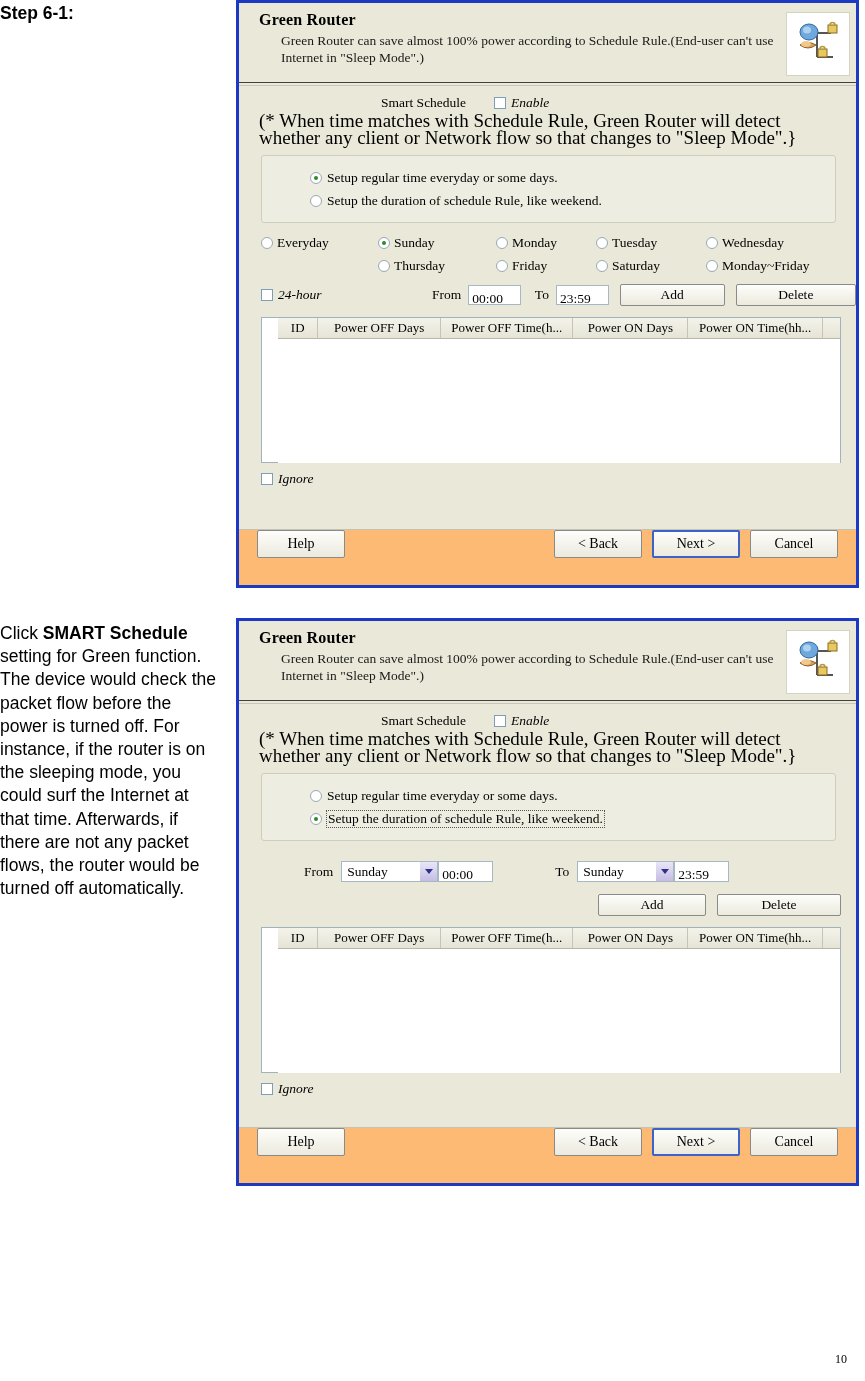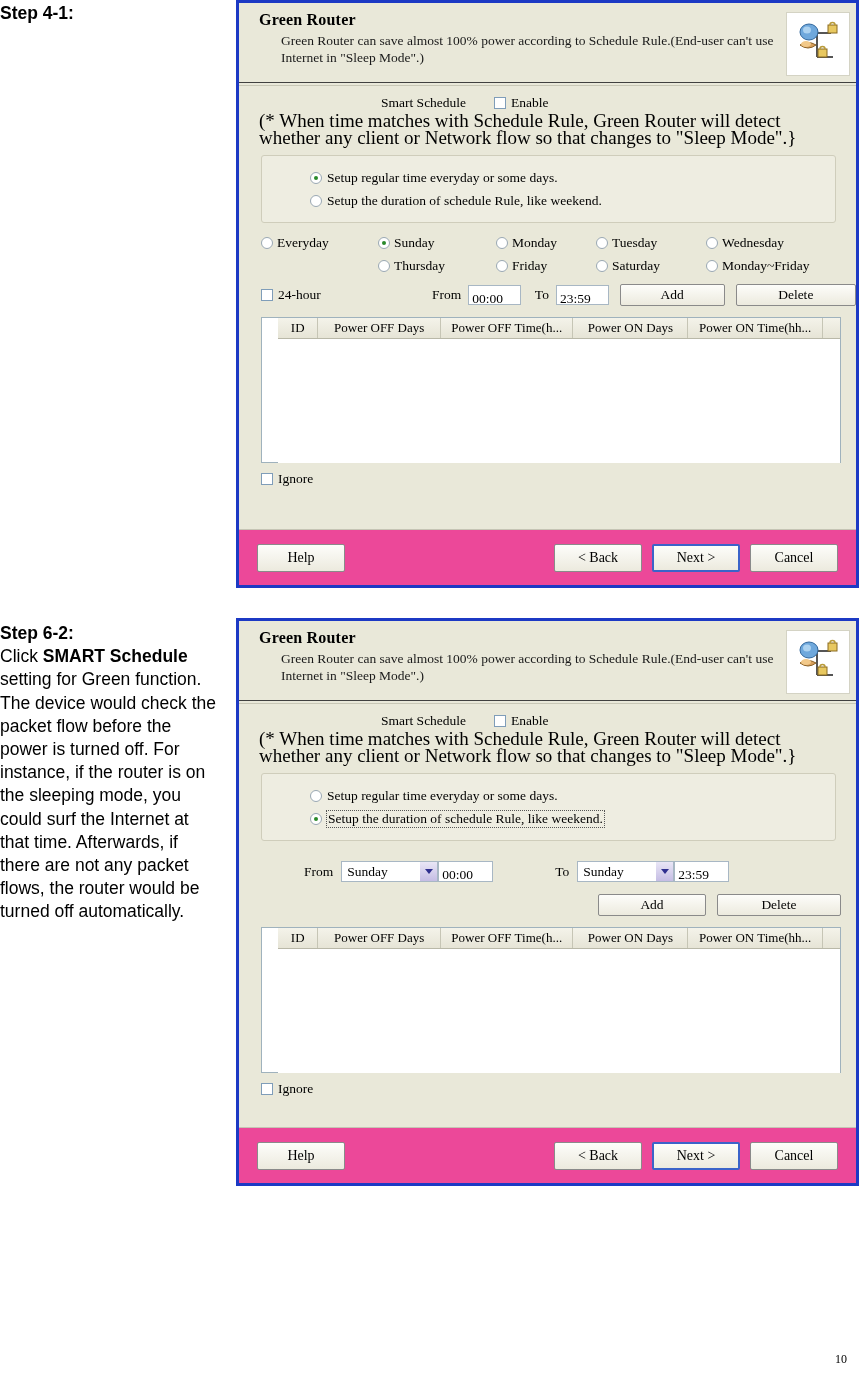--- a/index.html
+++ b/index.html
@@ -104,21 +104,21 @@
     margin-left: 28px;
   }
   .cb {
     width: 12px; height: 12px;
     border: 1px solid #7f9db9;
     background: #fff;
     box-sizing: border-box;
     display: inline-block;
     flex: none;
   }
-  .cb-text { margin-left: 5px; }
+  .cb-text { margin-left: 5px; font-style: italic; }
 
   .note {
     padding: 2px 20px 0 20px;
     font-family: "Liberation Serif", serif;
     font-size: 19px;
     line-height: 16.5px;
     color: #000;
   }
 
   
@@ -264,23 +264,22 @@
     font-size: 13.5px;
     color: #000;
   }
 
   
   .panel-footer {
     position: absolute;
     left: 0; right: 0; bottom: 0;
     height: 56px;
     border-top: 1px solid #c5c4b4;
-    background: #ec4899;
-    display: flex;
-    align-items: center;
+    background: #fdba74;
+    display: flex;
     padding: 0 18px 0 18px;
     box-sizing: border-box;
   }
   .btn.big {
     height: 28px;
     line-height: 26px;
     font-size: 14px;
   }
   .btn.help   { width: 88px; }
   .btn.back   { width: 88px; }
@@ -343,21 +342,21 @@
     bottom: 14px;
     font-family: "Liberation Serif", serif;
     font-size: 12px;
     color: #000;
   }
 </style>
 </head>
 <body>
 
 <div class="instructions step1">
-  <p class="step-heading">Step 4-1:</p>
+  <p class="step-heading">Step 6-1:</p>
 </div>
 
 <div class="router-panel panel-1">
 
   <div class="panel-header">
     <div class="header-text">
       <div class="panel-title">Green Router</div>
       <div class="panel-desc">Green Router can save almost 100% power according to Schedule Rule.(End-user can't use Internet in "Sleep Mode".)</div>
     </div>
     <div class="router-icon-box">
@@ -473,21 +472,20 @@
     <span class="footer-spacer"></span>
     <span class="footer-right">
       <span class="btn big back">&lt; Back</span>
       <span class="btn big next">Next &gt;</span>
       <span class="btn big cancel">Cancel</span>
     </span>
   </div>
 </div>
 
 <div class="instructions step2">
-  <p class="step-heading">Step 6-2:</p>
   <p><span>Click </span><b>SMART Schedule</b><span> setting for Green function. The device would check the packet flow before the power is turned off. For instance, if the router is on the sleeping mode, you could surf the Internet at that time. Afterwards, if there are not any packet flows, the router would be turned off automatically.</span></p>
 </div>
 
 <div class="router-panel panel-2">
 
   <div class="panel-header">
     <div class="header-text">
       <div class="panel-title">Green Router</div>
       <div class="panel-desc">Green Router can save almost 100% power according to Schedule Rule.(End-user can't use Internet in "Sleep Mode".)</div>
     </div>

